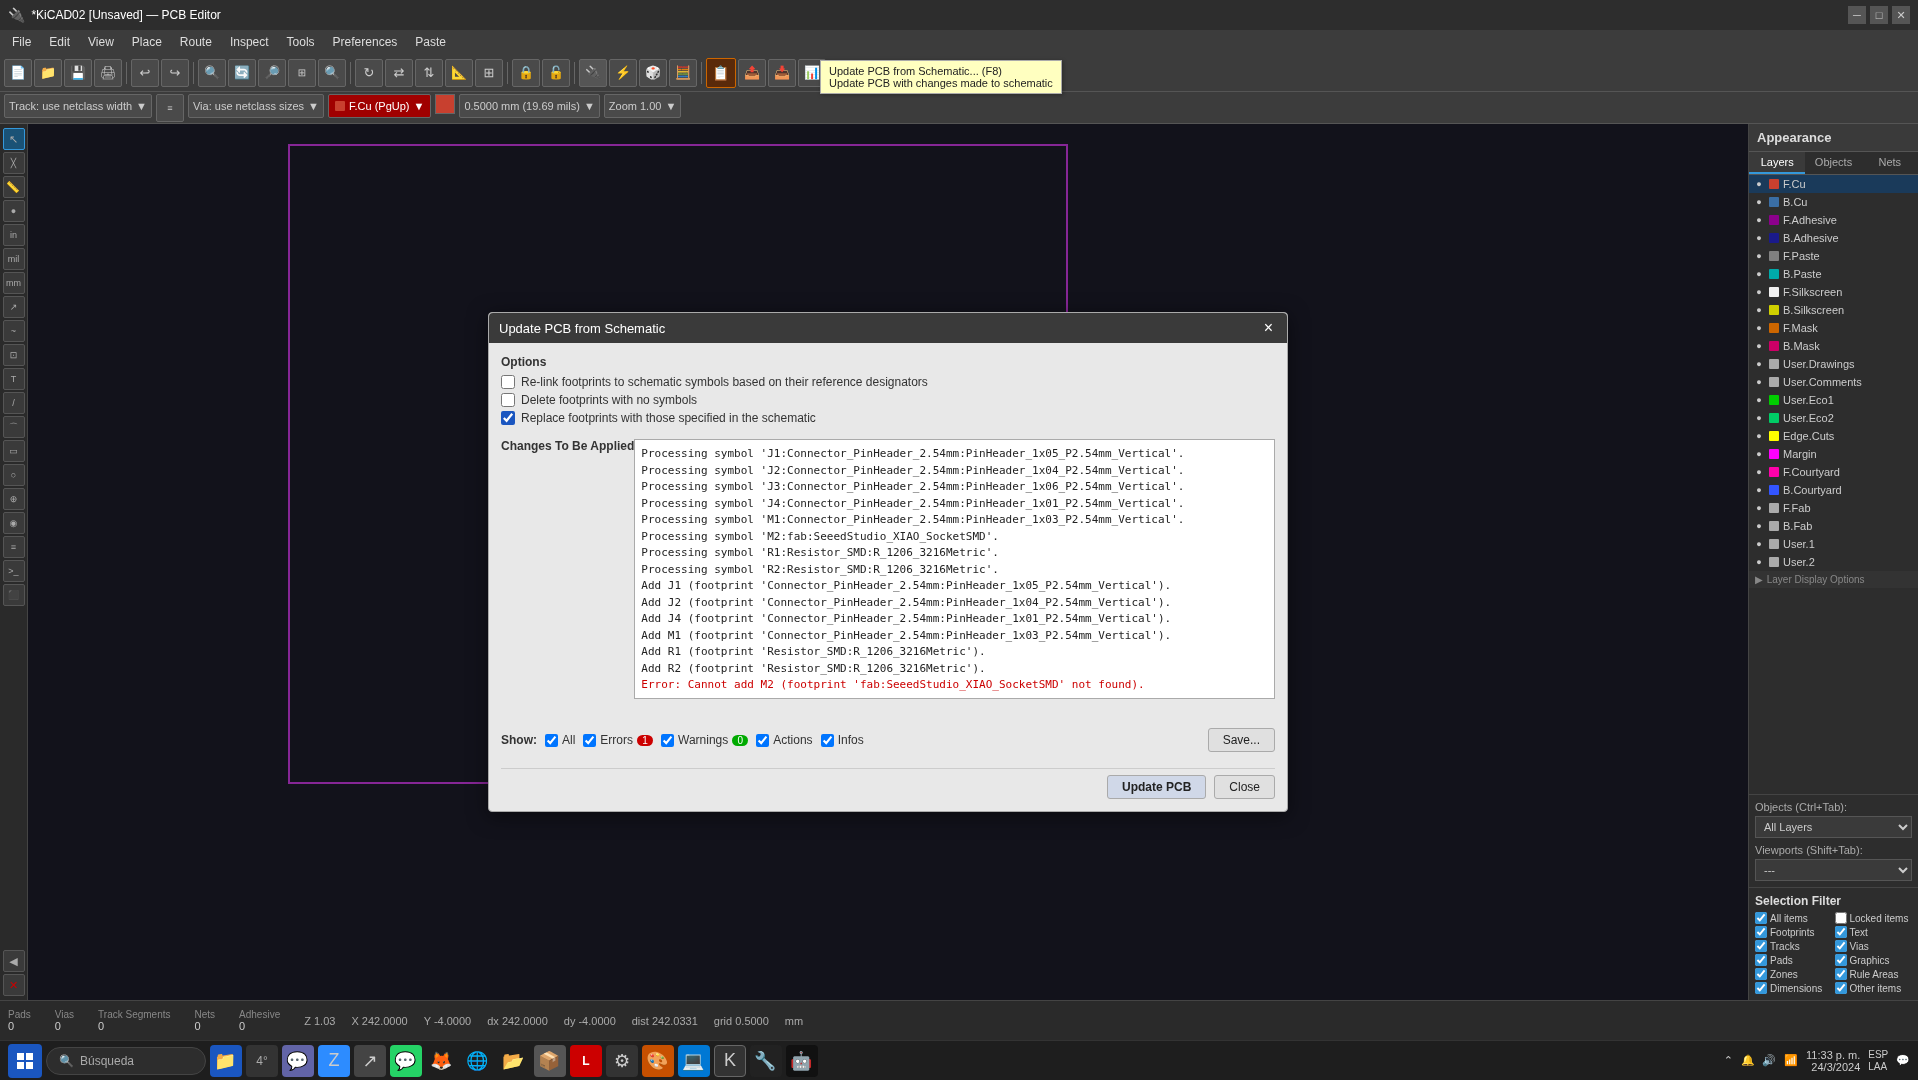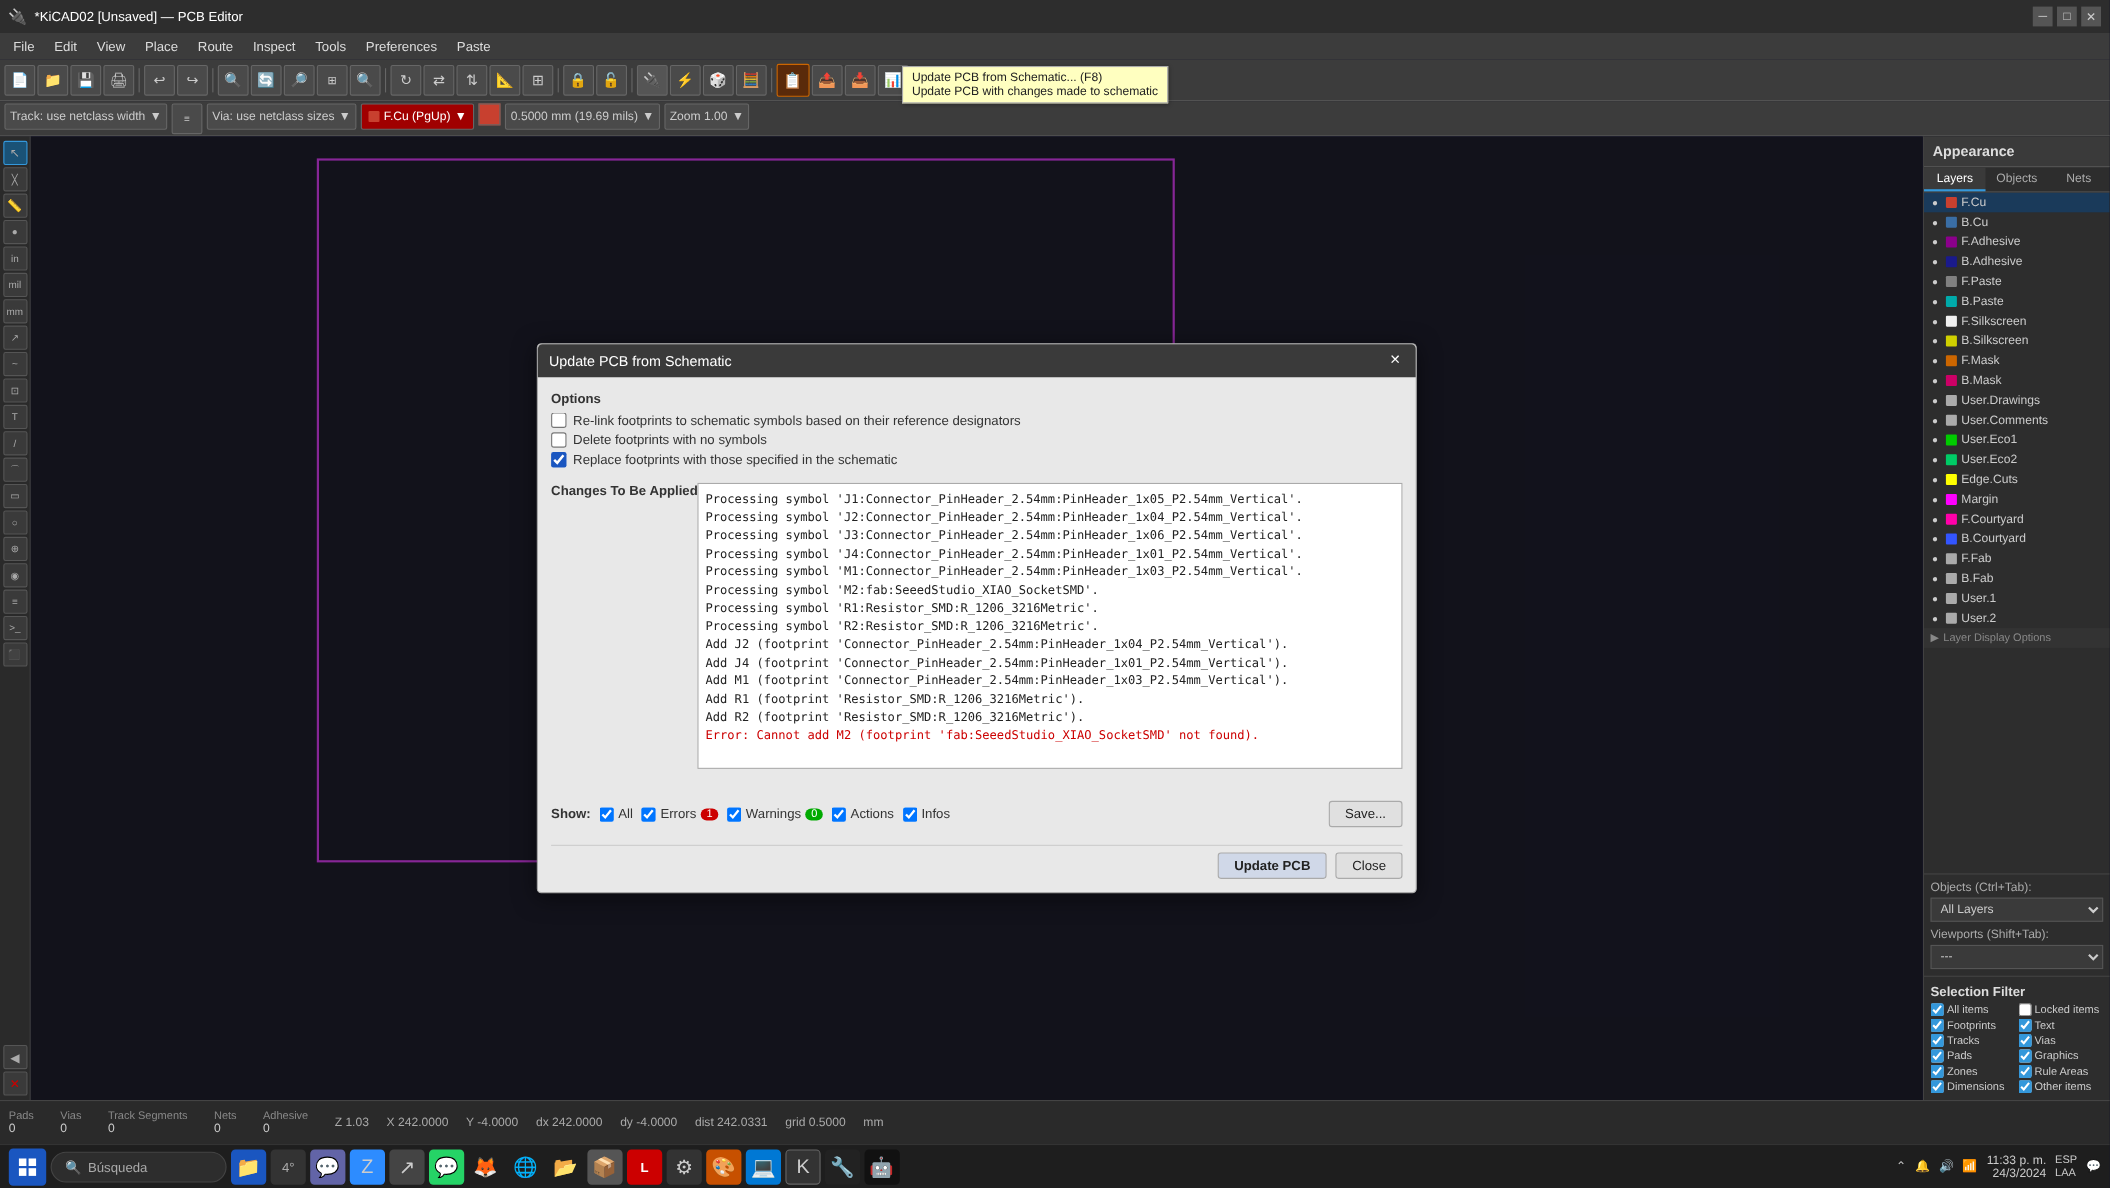--- a/index.html
+++ b/index.html
@@ -288,20 +288,21 @@
             <div class="changes-title">Changes To Be Applied</div>
             <div class="changes-log">
               <div>Processing symbol 'J1:Connector_PinHeader_2.54mm:PinHeader_1x05_P2.54mm_Vertical'.</div>
               <div>Processing symbol 'J2:Connector_PinHeader_2.54mm:PinHeader_1x04_P2.54mm_Vertical'.</div>
               <div>Processing symbol 'J3:Connector_PinHeader_2.54mm:PinHeader_1x06_P2.54mm_Vertical'.</div>
               <div>Processing symbol 'J4:Connector_PinHeader_2.54mm:PinHeader_1x01_P2.54mm_Vertical'.</div>
               <div>Processing symbol 'M1:Connector_PinHeader_2.54mm:PinHeader_1x03_P2.54mm_Vertical'.</div>
               <div>Processing symbol 'M2:fab:SeeedStudio_XIAO_SocketSMD'.</div>
               <div>Processing symbol 'R1:Resistor_SMD:R_1206_3216Metric'.</div>
               <div>Processing symbol 'R2:Resistor_SMD:R_1206_3216Metric'.</div>
+              <div>Add J1 (footprint 'Connector_PinHeader_2.54mm:PinHeader_1x05_P2.54mm_Vertical').</div>
               <div>Add J2 (footprint 'Connector_PinHeader_2.54mm:PinHeader_1x04_P2.54mm_Vertical').</div>
               <div>Add J4 (footprint 'Connector_PinHeader_2.54mm:PinHeader_1x01_P2.54mm_Vertical').</div>
               <div>Add M1 (footprint 'Connector_PinHeader_2.54mm:PinHeader_1x03_P2.54mm_Vertical').</div>
               <div>Add R1 (footprint 'Resistor_SMD:R_1206_3216Metric').</div>
               <div>Add R2 (footprint 'Resistor_SMD:R_1206_3216Metric').</div>
               <div class="log-error">Error: Cannot add M2 (footprint 'fab:SeeedStudio_XIAO_SocketSMD' not found).</div>
 
             </div>
           </div>
 

